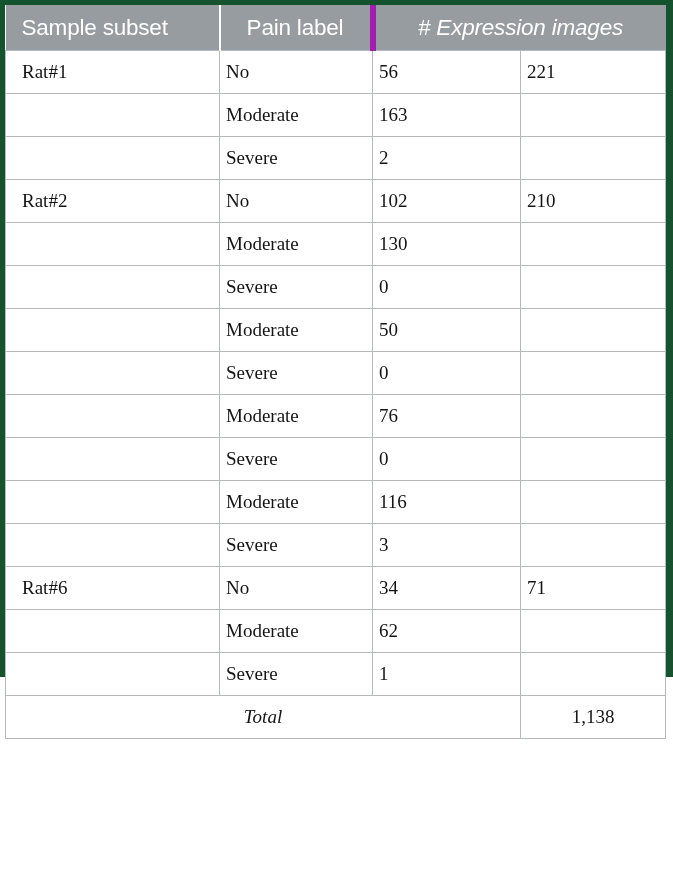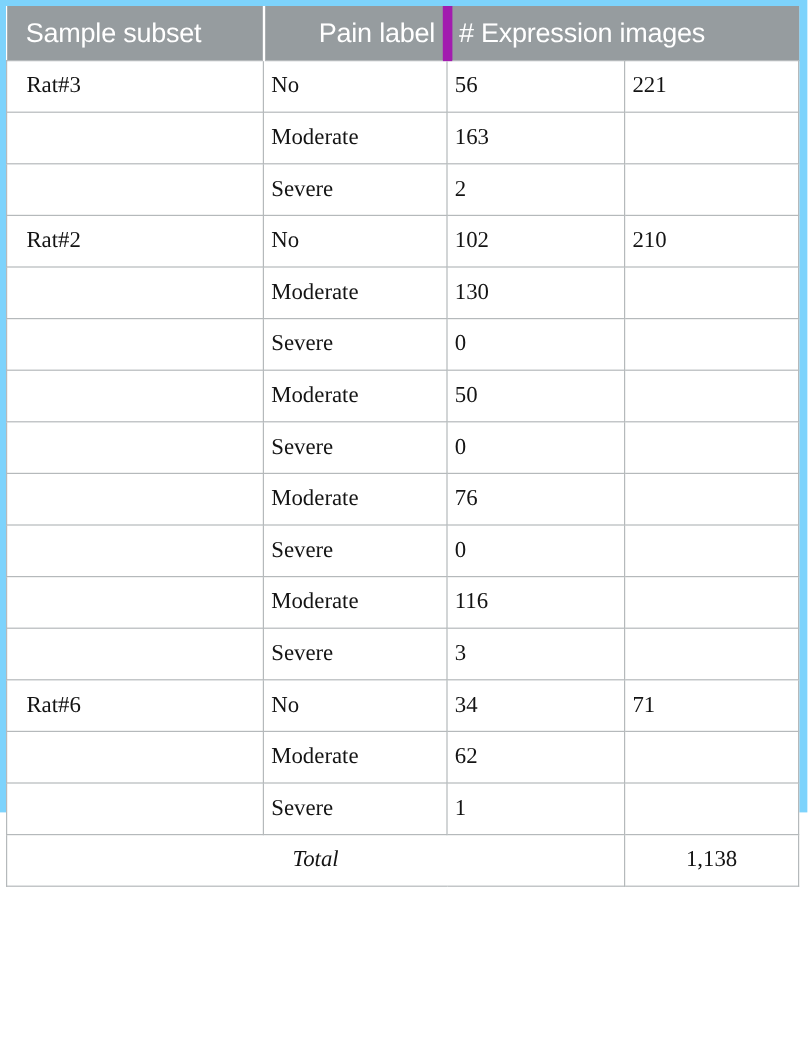--- a/index.html
+++ b/index.html
@@ -10,21 +10,21 @@
   body {
     width: 673px;
     height: 873px;
     font-family: "Liberation Serif", serif;
     overflow: hidden;
   }
   .page {
     width: 673px;
     height: 677px;
     position: relative;
-    background: #7dd3fc;
+    background: #14532d;
     box-sizing: border-box;
     padding: 5px 3px 8px 5px;
   }
   table.data-table {
     border-collapse: collapse;
     table-layout: fixed;
     width: 660px;
     background: #ffffff;
   }
   
@@ -40,25 +40,26 @@
     border: none;
     vertical-align: middle;
     line-height: 1.05;
   }
   thead th.h-sample {
     text-align: left;
     padding-left: 16px;
     border-right: 2px solid #ffffff;
   }
   thead th.h-pain {
-    text-align: right;
-    border-right: 8px solid #a21caf;
+    text-align: center;
+    border-right: 6px solid #a21caf;
   }
   thead th.h-images {
-    text-align: left;
+    text-align: center;
+    font-style: italic;
   }
   
   tbody td {
     border: 1px solid #b5b9bb;
     height: 42px;
     font-size: 19px;
     color: #141414;
     vertical-align: middle;
     padding: 0 6px;
     background: #ffffff;
@@ -98,21 +99,21 @@
     </colgroup>
     <thead>
       <tr>
         <th class="h-sample">Sample subset</th>
         <th class="h-pain">Pain label</th>
         <th class="h-images" colspan="2"># Expression images</th>
       </tr>
     </thead>
     <tbody id="table-body">
         <tr>
-          <td class="c-subset">Rat#3</td>
+          <td class="c-subset">Rat#1</td>
           <td class="c-pain">No</td>
           <td class="c-count">56</td>
           <td class="c-total">221</td>
         </tr>
         <tr>
           <td class="c-subset"></td>
           <td class="c-pain">Moderate</td>
           <td class="c-count">163</td>
           <td class="c-total"></td>
         </tr>

